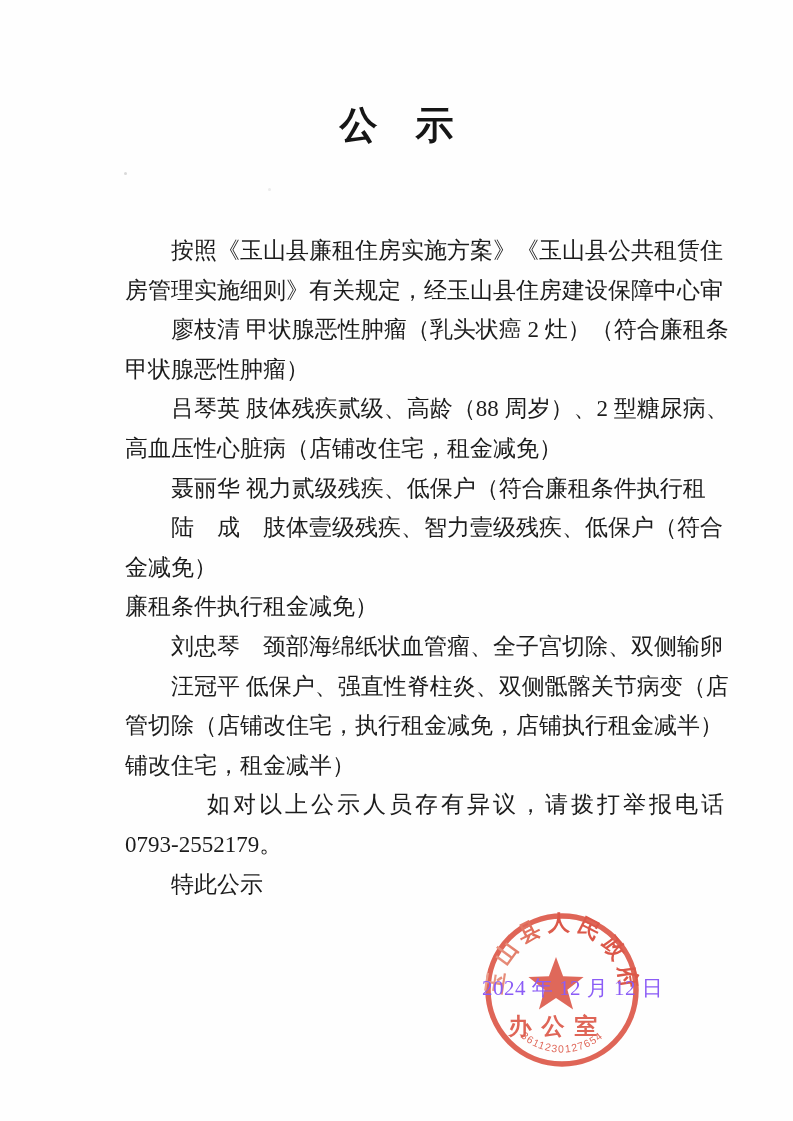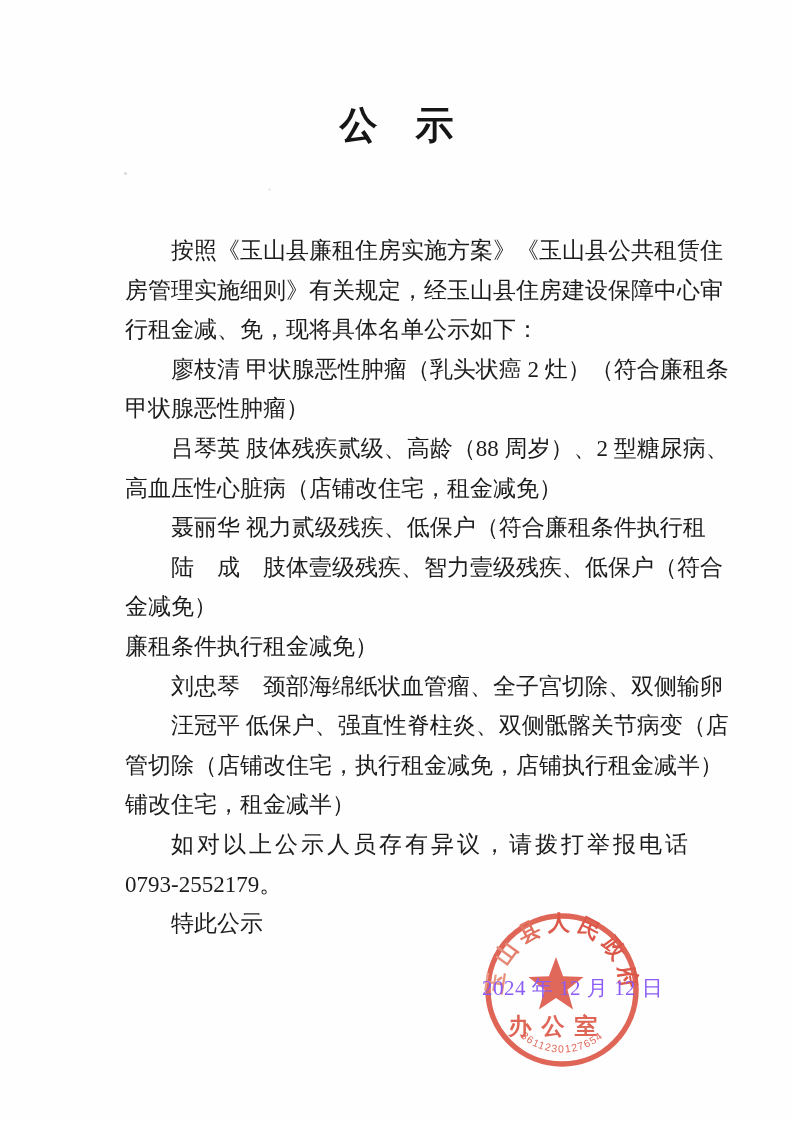--- a/index.html
+++ b/index.html
@@ -37,20 +37,21 @@
   }
   .line {
     white-space: nowrap;
     height: 39.6px;
   }
   .line.in {
     text-indent: 2em;
   }
   .line.spread {
     letter-spacing: 3px;
+    text-align: right;
   }
   .date {
     position: absolute;
     left: 482px;
     top: 974px;
     font-size: 21px;
     letter-spacing: 0.5px;
     color: #8b5cf6;
     z-index: 3;
     white-space: nowrap;
@@ -76,21 +77,20 @@
 </head>
 <body>
 
 <div class="page">
 
   <div class="title">公　示</div>
 
   <div class="bodytext">
     <div class="line in">按照《玉山县廉租住房实施方案》《玉山县公共租赁住</div>
     <div class="line">房管理实施细则》有关规定，经玉山县住房建设保障中心审</div>
-    <div class="line">行租金减、免，现将具体名单公示如下：</div>
     <div class="line in">廖枝清 甲状腺恶性肿瘤（乳头状癌 2 灶）（符合廉租条</div>
     <div class="line">甲状腺恶性肿瘤）</div>
     <div class="line in">吕琴英 肢体残疾贰级、高龄（88 周岁）、2 型糖尿病、</div>
     <div class="line">高血压性心脏病（店铺改住宅，租金减免）</div>
     <div class="line in">聂丽华 视力贰级残疾、低保户（符合廉租条件执行租</div>
     <div class="line in">陆　成　肢体壹级残疾、智力壹级残疾、低保户（符合</div>
     <div class="line">金减免）</div>
     <div class="line">廉租条件执行租金减免）</div>
     <div class="line in">刘忠琴　颈部海绵纸状血管瘤、全子宫切除、双侧输卵</div>
     <div class="line in">汪冠平 低保户、强直性脊柱炎、双侧骶髂关节病变（店</div>

